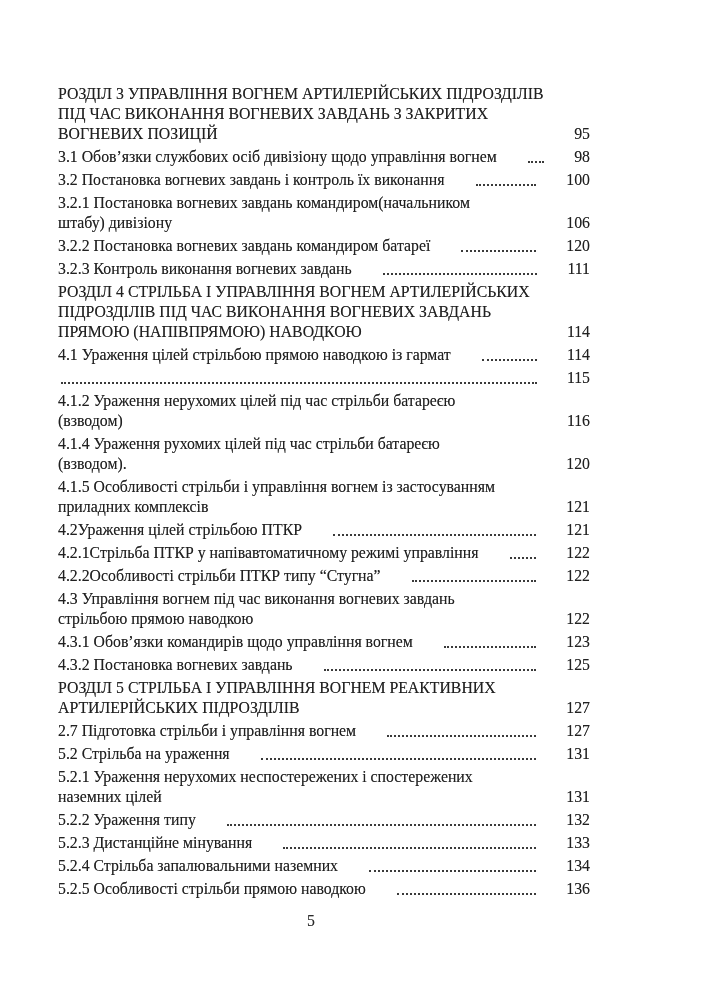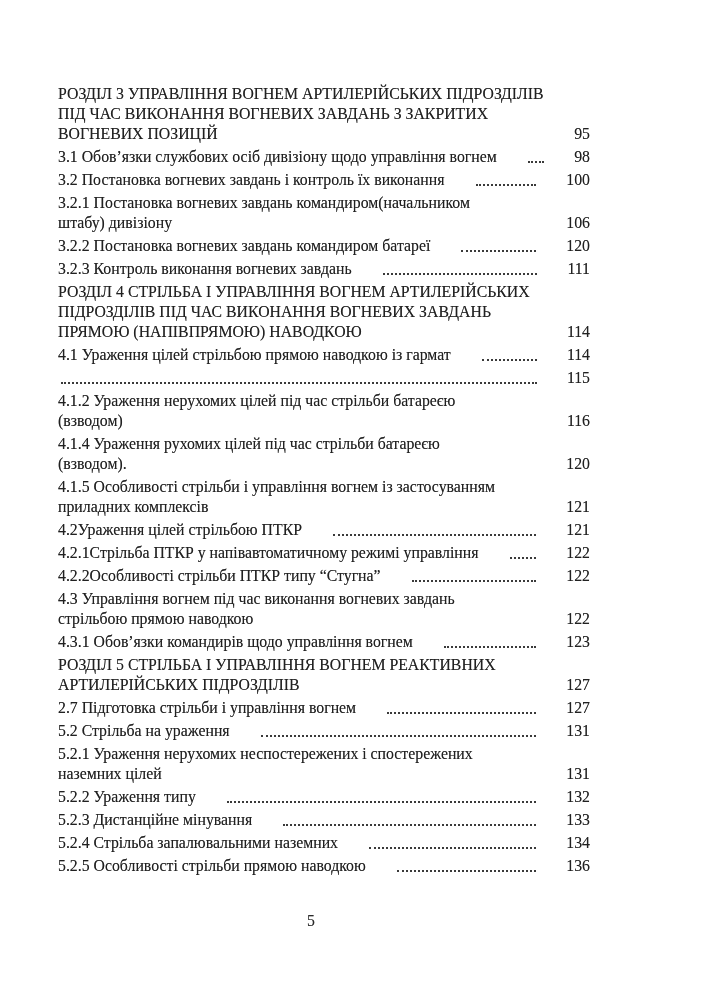--- a/index.html
+++ b/index.html
@@ -143,20 +143,25 @@
       <div class="entry section">
         <span class="txt">4.3 Управління вогнем під час виконання вогневих завдань стрільбою прямою наводкою</span>
         <span class="dots"></span>
         <span class="pg">122</span>
       </div>
       <div class="entry section">
         <span class="txt">4.3.1 Обов’язки командирів щодо управління вогнем</span>
         <span class="dots"></span>
         <span class="pg">123</span>
       </div>
+      <div class="entry section">
+        <span class="txt">4.3.2 Постановка вогневих завдань</span>
+        <span class="dots"></span>
+        <span class="pg">125</span>
+      </div>
       <div class="entry chapter">
         <span class="txt">РОЗДІЛ 5 СТРІЛЬБА І УПРАВЛІННЯ ВОГНЕМ РЕАКТИВНИХ АРТИЛЕРІЙСЬКИХ ПІДРОЗДІЛІВ</span>
         <span class="dots"></span>
         <span class="pg">127</span>
       </div>
       <div class="entry section">
         <span class="txt">2.7 Підготовка стрільби і управління вогнем</span>
         <span class="dots"></span>
         <span class="pg">127</span>
       </div>

